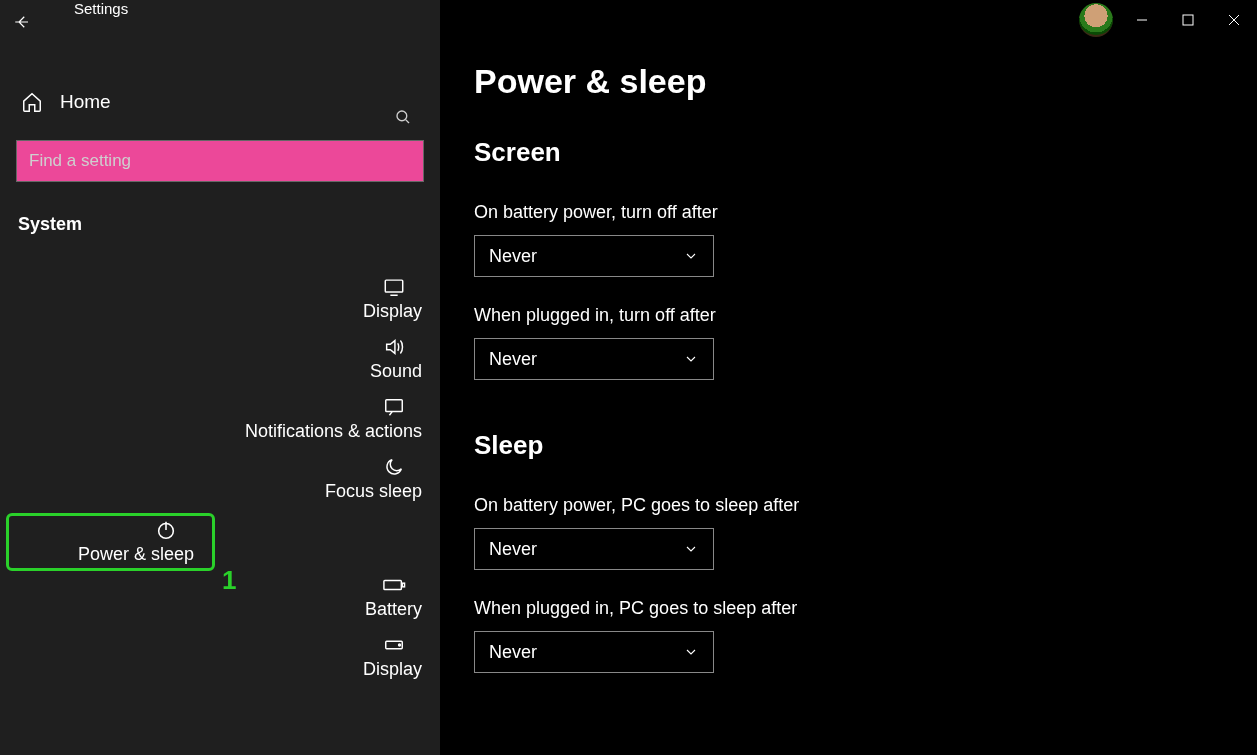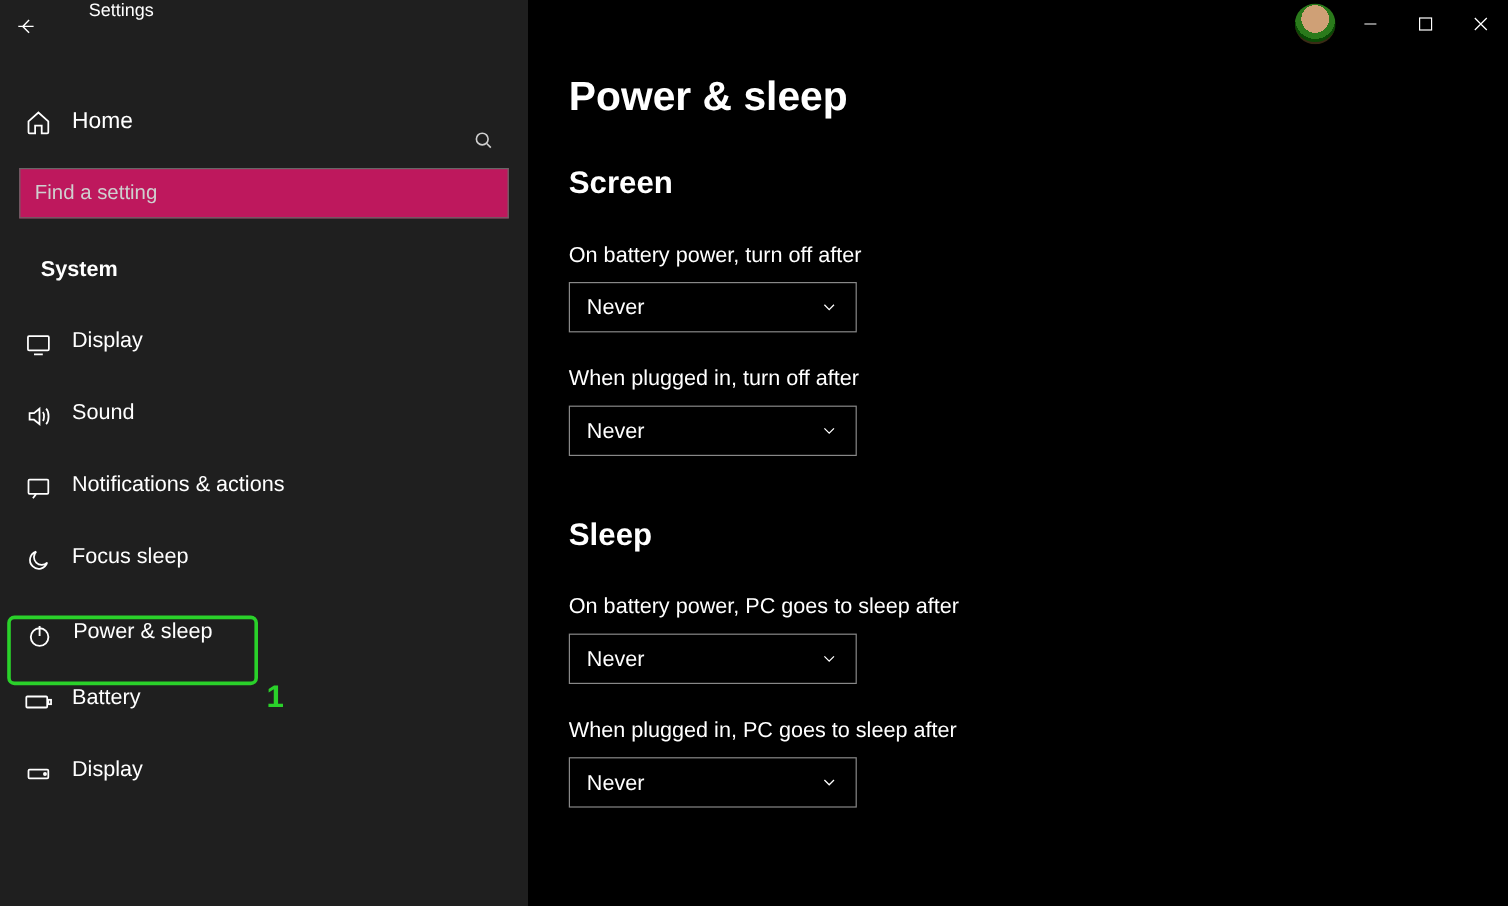--- a/index.html
+++ b/index.html
@@ -46,47 +46,48 @@
     display: flex; align-items: center; justify-content: center;
     margin-right: 14px;
   }
   .home-label { font-size: 19px; }
   .search-wrap {
     margin: 10px 16px 10px 16px;
   }
   .search-input {
     width: 100%;
     height: 42px;
-    background: #be185d;
+    background: #ec4899;
     border: 1px solid #666;
     color: #fff;
     font-size: 17px;
     padding: 0 40px 0 12px;
   }
   .search-input::placeholder { color: #cfcfcf; }
   .search-icon {
     position: absolute;
     right: 28px;
     margin-top: -32px;
     pointer-events: none;
   }
   .category-label {
     font-size: 18px;
     font-weight: 600;
-    padding: 22px 18px 10px 34px;
+    padding: 22px 18px 10px 18px;
   }
   .side-list { margin-top: 28px; }
   .side-item {
     display: flex;
-    align-items: flex-start;
+    align-items: flex-end;
     padding: 0 18px;
     height: 60px;
     font-size: 18px;
     cursor: pointer;
     position: relative;
+    flex-direction: column;
   }
   .side-item.highlighted {
     border: 3px solid #2ad12a;
     border-radius: 6px;
     height: 58px;
     margin-left: 6px;
     margin-right: 225px;
     padding-left: 10px;
   }
   .annot-num {

